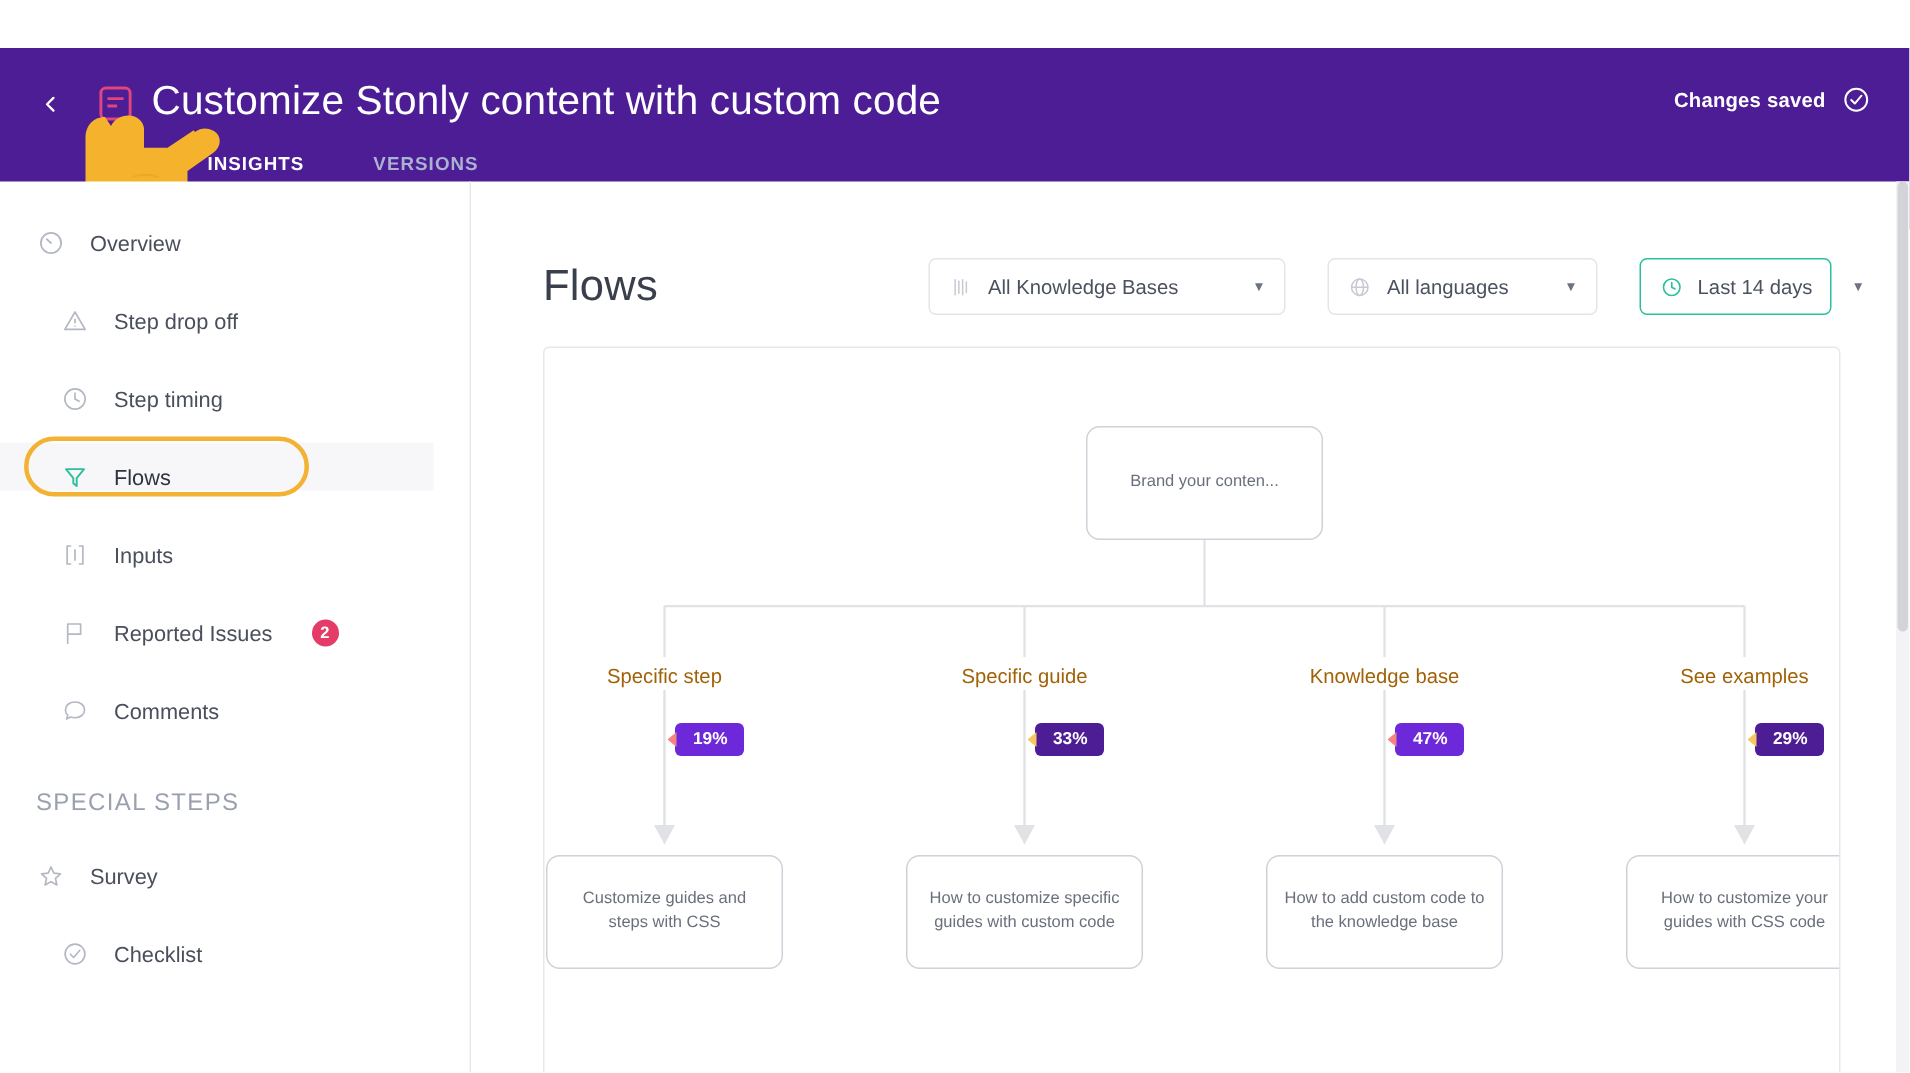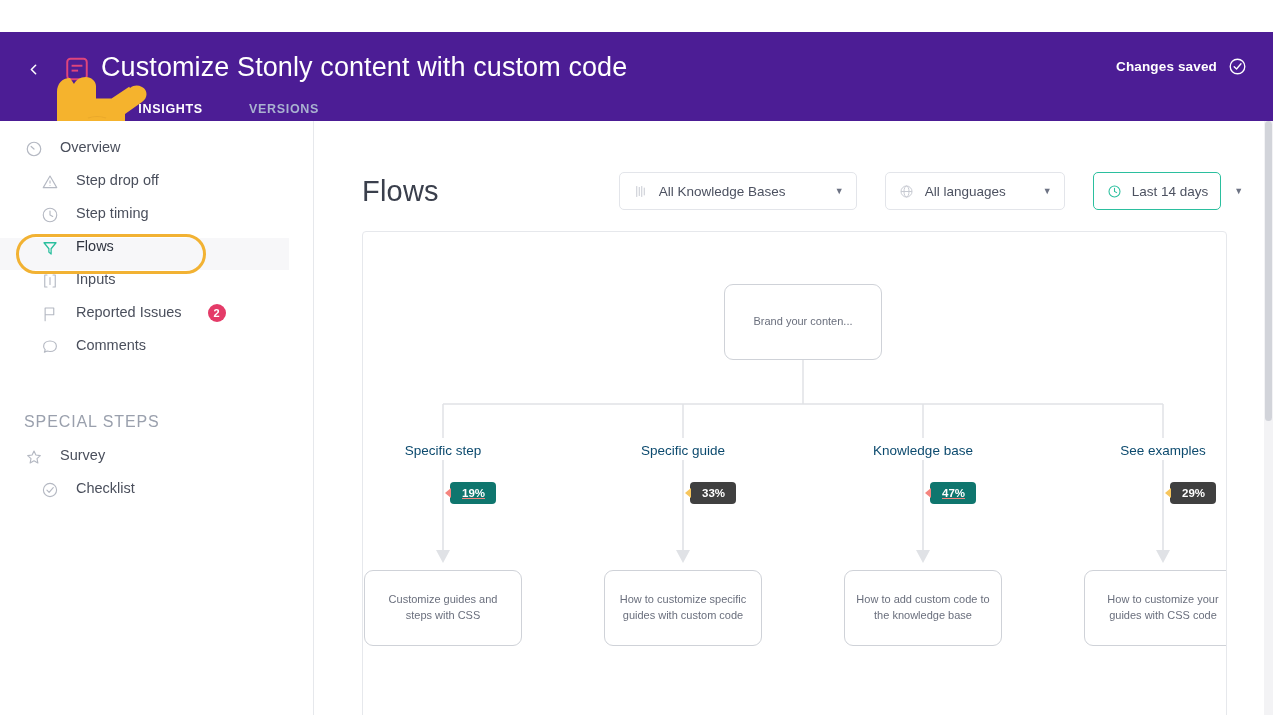--- a/index.html
+++ b/index.html
@@ -70,26 +70,26 @@
   
   .sidebar {
     position: absolute; left: 0; top: 121px;
     width: 314px; height: 594px;
     background: #ffffff;
     border-right: 1px solid #e6e8ec;
     padding-top: 18px;
   }
   .side-item {
     position: relative;
-    display: flex; align-items: flex-start;
+    display: flex; align-items: flex-end;
     height: 32px; margin: 0 24px 0 0;
     padding-left: 24px; gap: 17px;
     font-size: 14.5px; color: #4a4f5c;
   }
-  .side-item + .side-item { margin-top: 1px; padding-left: 40px; }
+  .side-item + .side-item { margin-top: 20px; padding-left: 40px; }
   .side-ico {
     width: 19px; height: 19px; flex: none;
     display: flex; align-items: center; justify-content: center;
     color: #b4b8c2;
   }
   .side-label { white-space: nowrap; }
   .side-item.selected { background: #f7f7f9; }
   .side-item.selected .side-label { color: #2f3440; font-weight: 400; }
   .side-item.selected .side-ico { color: #2bbf9e; }
   .sel-ring {
@@ -156,39 +156,39 @@
     background: #ffffff;
     display: flex; align-items: center; justify-content: center;
     text-align: center; font-size: 11px; color: #6a6f7d;
     line-height: 1.42; padding: 6px 10px;
   }
   .node.root { width: 158px; height: 76px; }
   .node.leaf { width: 158px; height: 76px; }
 
   .branch-label {
     position: absolute;
-    font-size: 13.5px; color: #0c4a6e;
+    font-size: 13.5px; color: #a16207;
     white-space: nowrap; transform: translateX(-50%);
   }
   .pct {
     position: absolute;
     height: 22px; padding: 0 11px 0 12px;
     border-radius: 4px;
     display: flex; align-items: center; justify-content: center;
     color: #ffffff; font-size: 11.5px; font-weight: bold;
   }
   .pct::before {
     content: ""; position: absolute; left: -5px; top: 50%;
     transform: translateY(-50%);
     border-top: 5px solid transparent;
     border-bottom: 5px solid transparent;
     border-right: 6px solid currentColor;
   }
-  .pct.red { background: #0f766e; color: #f5857f; text-decoration: underline; }
-  .pct.amber { background: #404040; color: #f7c65e; align-items: center; }
+  .pct.red { background: #6d28d9; color: #f5857f; }
+  .pct.amber { background: #4c1d95; color: #f7c65e; align-items: center; }
   .pct span { color: #ffffff; }
 
   .scrollbar {
     position: absolute; right: 0; top: 121px;
     width: 9px; height: 594px; background: #f3f3f5;
   }
   .scroll-thumb {
     position: absolute; top: 0; left: 1px;
     width: 7px; height: 300px; border-radius: 4px; background: #d2d4da;
   }

